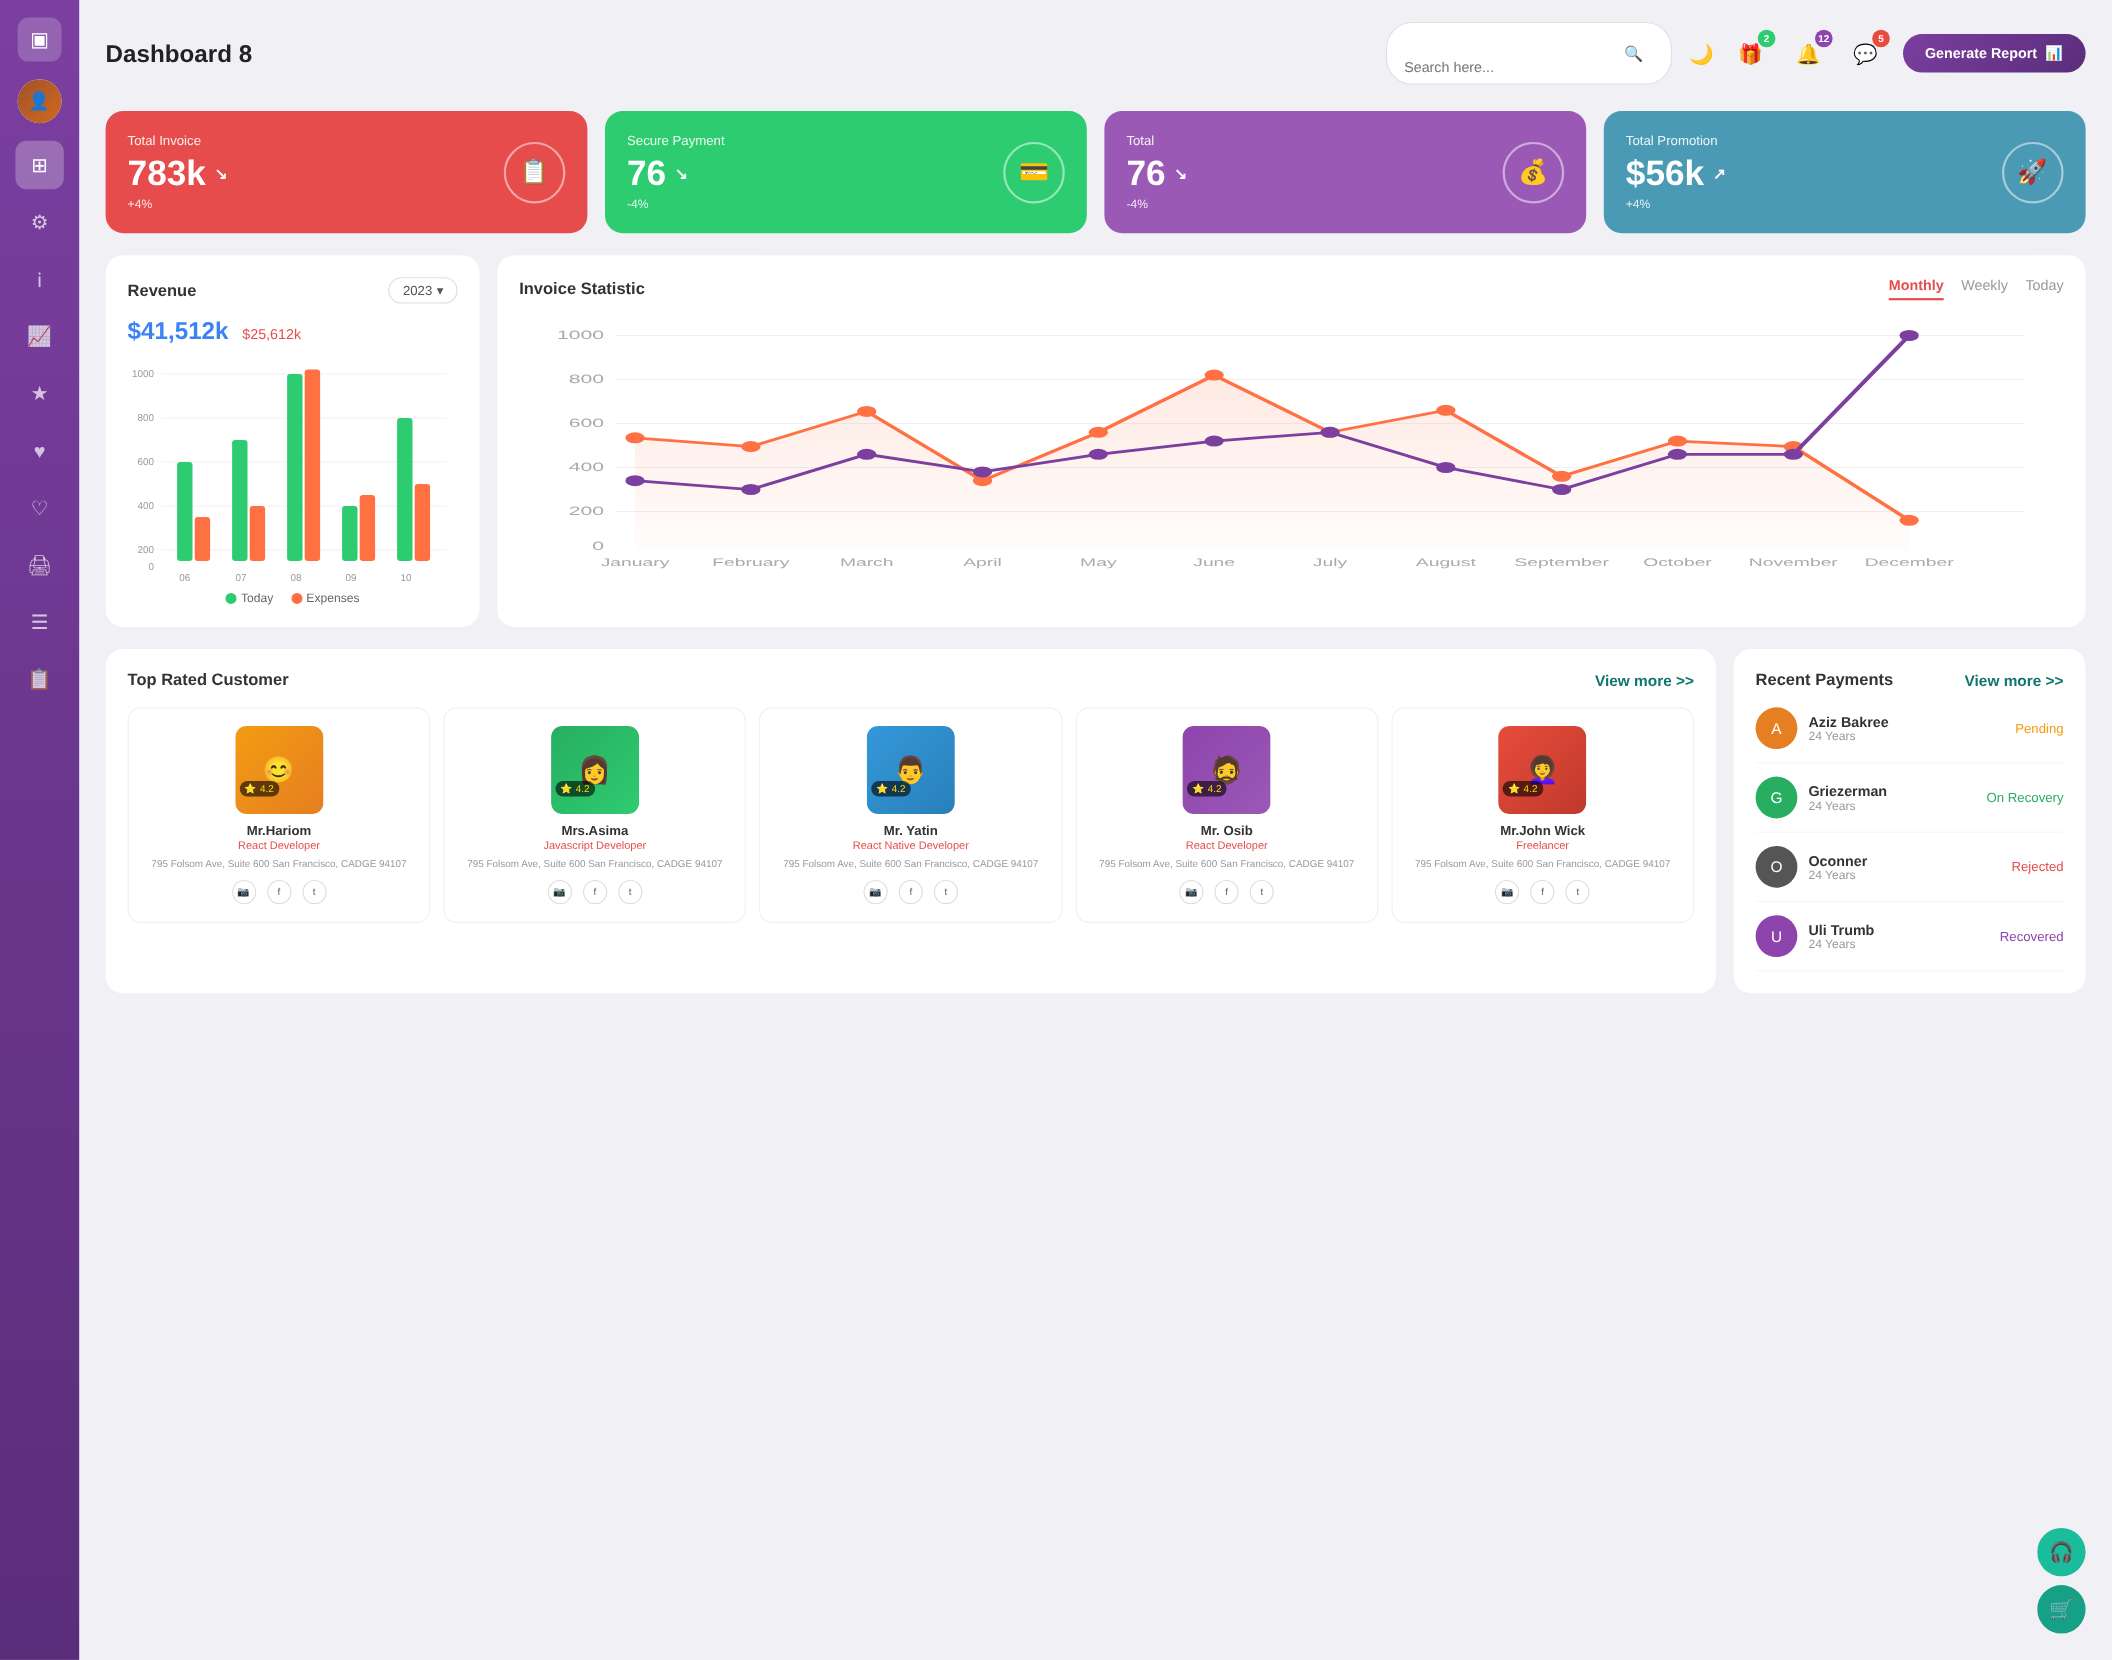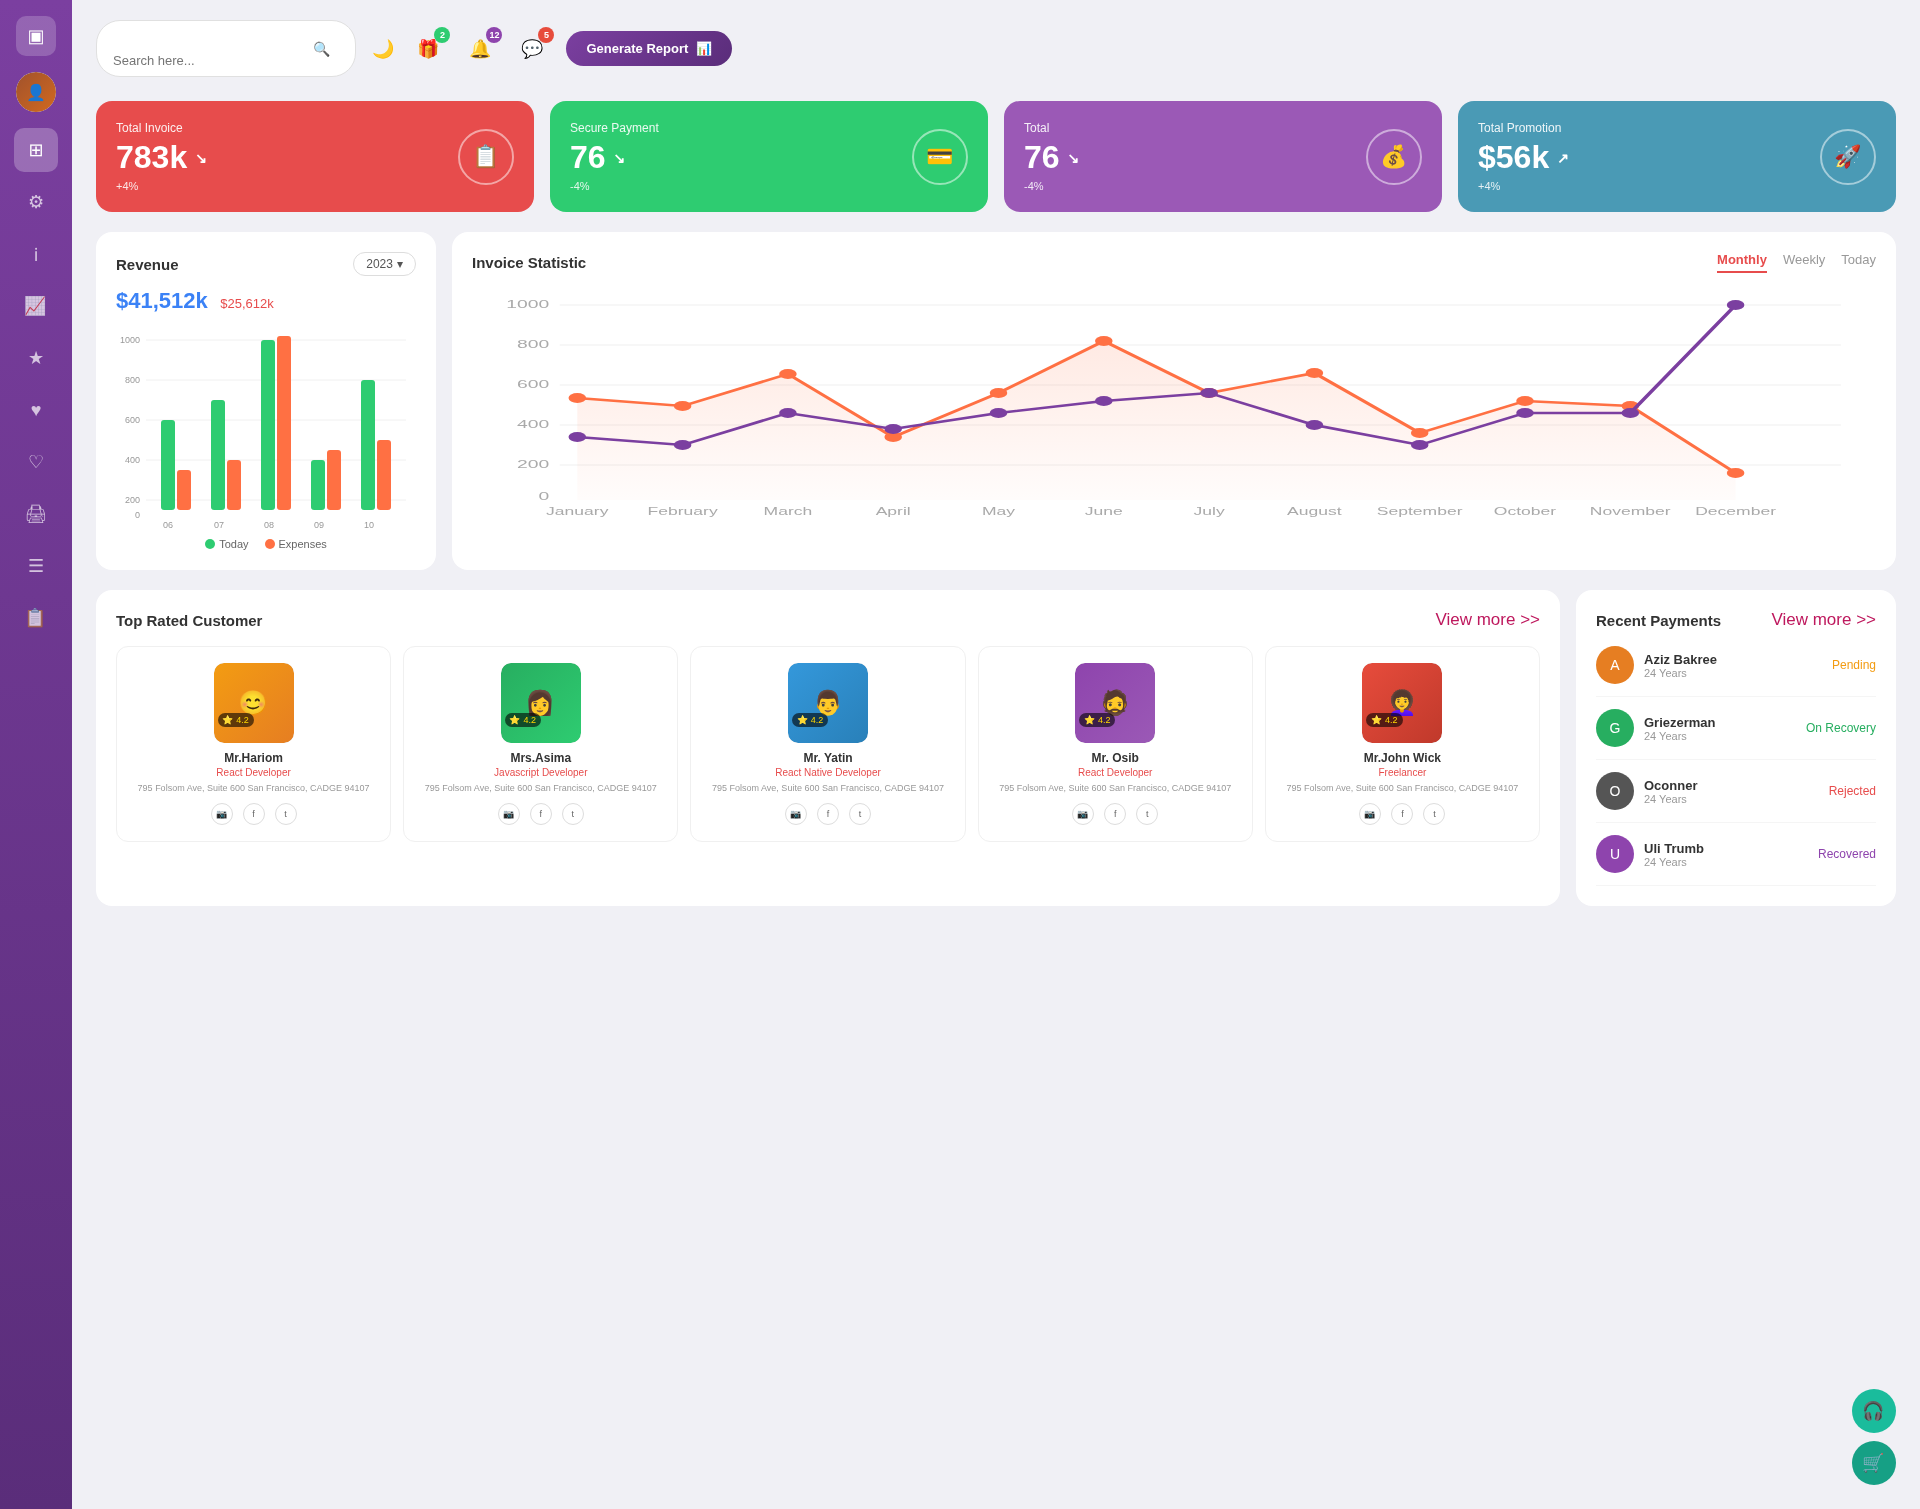--- a/index.html
+++ b/index.html
@@ -243,21 +243,21 @@
       padding: 2px 5px;
       border-radius: 8px;
     }
     .customer-name { font-size: 12px; font-weight: 600; color: #333; }
     .customer-role { font-size: 10px; color: #e74c4c; margin-top: 2px; }
     .customer-address { font-size: 9px; color: #999; margin-top: 4px; line-height: 1.4; }
     .customer-socials { display: flex; justify-content: center; gap: 10px; margin-top: 8px; }
     .social-icon { width: 22px; height: 22px; border: 1px solid #ddd; border-radius: 50%; display: flex; align-items: center; justify-content: center; font-size: 9px; color: #666; cursor: pointer; }
 
     
-    .view-more { font-size: 17px; color: #be185d; cursor: pointer; }
+    .view-more { font-size: 14px; color: #0f766e; cursor: pointer; font-weight: bold; }
     .payment-item { display: flex; align-items: center; gap: 10px; padding: 12px 0; border-bottom: 1px solid #f5f5f5; }
     .payment-avatar { width: 38px; height: 38px; border-radius: 50%; background: #ddd; flex-shrink: 0; display: flex; align-items: center; justify-content: center; font-size: 14px; color: white; }
     .payment-info { flex: 1; }
     .payment-name { font-size: 13px; font-weight: 600; color: #333; }
     .payment-age { font-size: 11px; color: #999; }
     .payment-status { font-size: 12px; font-weight: 500; }
     .status-pending { color: #f39c12; }
     .status-recovery { color: #27ae60; }
     .status-rejected { color: #e74c4c; }
     .status-recovered { color: #8e44ad; }
@@ -325,20 +325,21 @@
     <span>☰</span>
   </div>
   <div class="sidebar-item">
     <span>📋</span>
   </div>
 </div>
 
 <div class="main-content">
 
   <div class="header">
+    <div class="header-title">Dashboard 8</div>
     <div class="search-bar">
       <input type="text" placeholder="Search here..." style="">
       <span class="search-icon">🔍</span>
     </div>
     <div class="header-icons">
       <span class="theme-icon">🌙</span>
       <div class="icon-btn">
         <span>🎁</span>
         <span class="badge green">2</span>
       </div>

